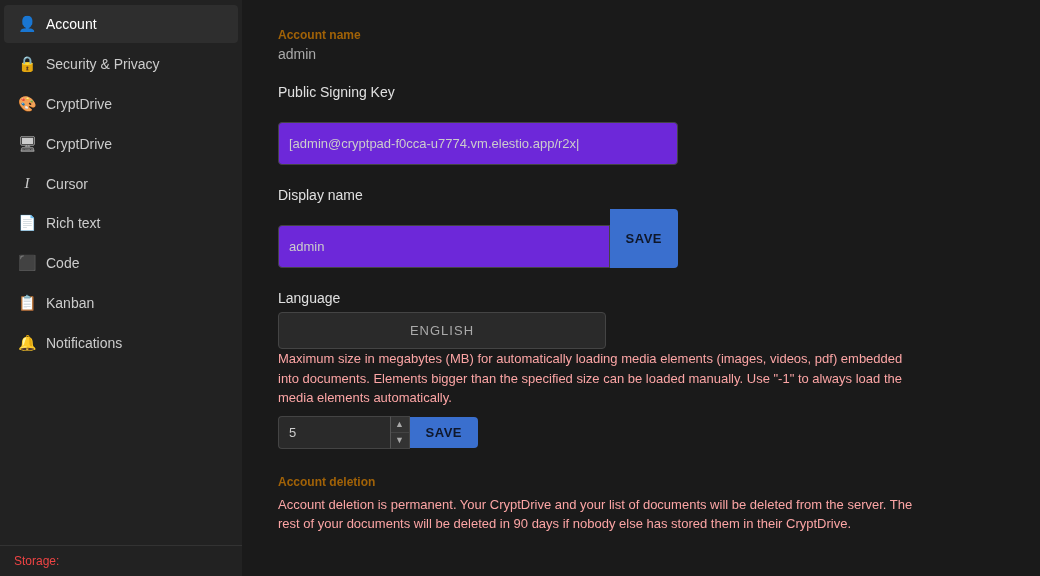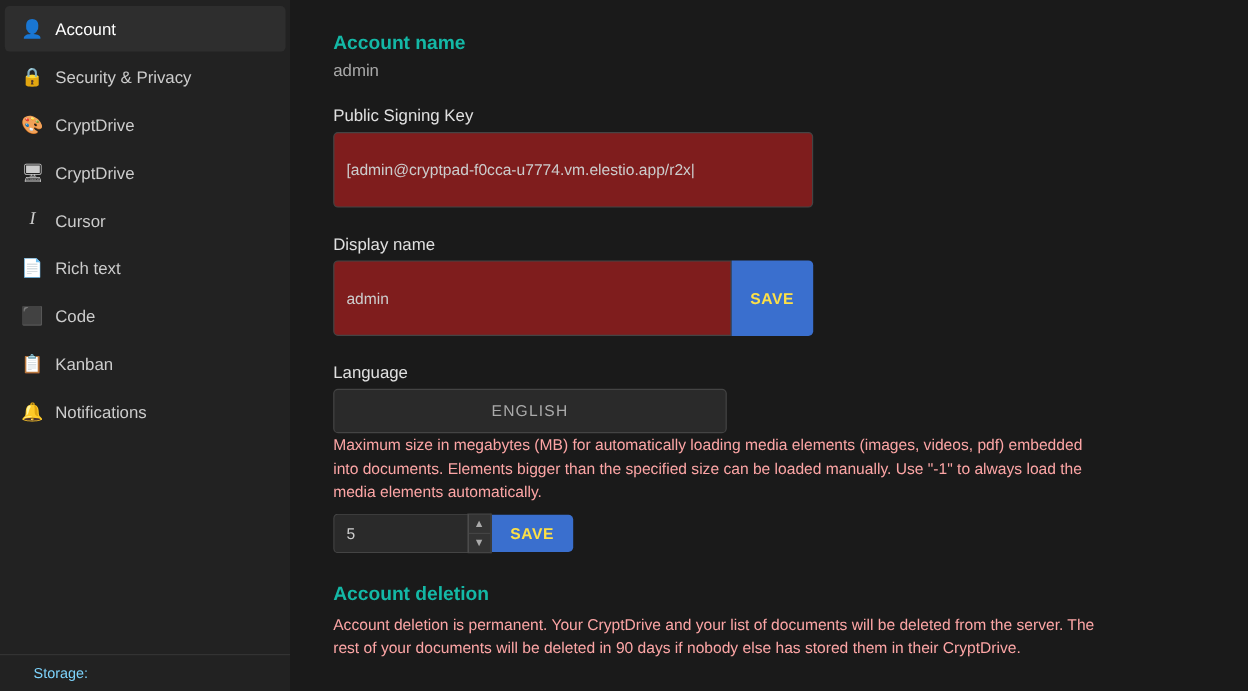--- a/index.html
+++ b/index.html
@@ -50,58 +50,59 @@
 
     
     #main {
       flex: 1;
       background: #1a1a1a;
       padding: 28px 36px;
       overflow-y: auto;
     }
 
     .section-title {
-      font-size: 16px;
+      font-size: 12px;
       font-weight: bold;
-      color: #14b8a6;
+      color: #a16207;
       margin-bottom: 4px;
     }
 
     .field-label {
       font-size: 14px;
       font-weight: normal;
       color: #e0e0e0;
       margin-top: 22px;
       margin-bottom: 6px;
     }
 
     .text-input {
-      background: #7f1d1d;
-      border: 1px solid #444;
-      color: #ccc;
-      padding: 23px 10px;
+      background: #6d28d9;
+      border: 1px solid #444;
+      color: #ccc;
+      padding: 13px 10px;
       border-radius: 4px;
       font-size: 13px;
       width: 100%;
+      margin-top: 16px;
     }
 
     .input-with-btn {
       display: flex;
       gap: 0;
       width: 400px;
     }
 
     .input-with-btn input {
       flex: 1;
       border-radius: 4px 0 0 4px;
     }
 
     .save-btn {
       background: #3a6fce;
-      color: #fde047;
+      color: #0f172a;
       border: none;
       padding: 8px 16px;
       font-size: 13px;
       font-weight: bold;
       cursor: pointer;
       border-radius: 0 4px 4px 0;
       letter-spacing: 0.5px;
     }
 
     .language-btn {
@@ -180,23 +181,23 @@
     .spinner-up {
       border-bottom: 1px solid #444;
     }
 
     .account-deletion-section {
       margin-top: 26px;
     }
 
     .sidebar-bottom {
       margin-top: auto;
-      padding: 8px 28px;
+      padding: 8px 14px;
       font-size: 12px;
-      color: #7dd3fc;
+      color: #ef4444;
       border-top: 1px solid #333;
     }
   </style>
 </head>
 <body>
 
 <div id="sidebar">
   <div class="sidebar-item active">
     <span class="sidebar-icon">👤</span>
     <span>Account</span>

